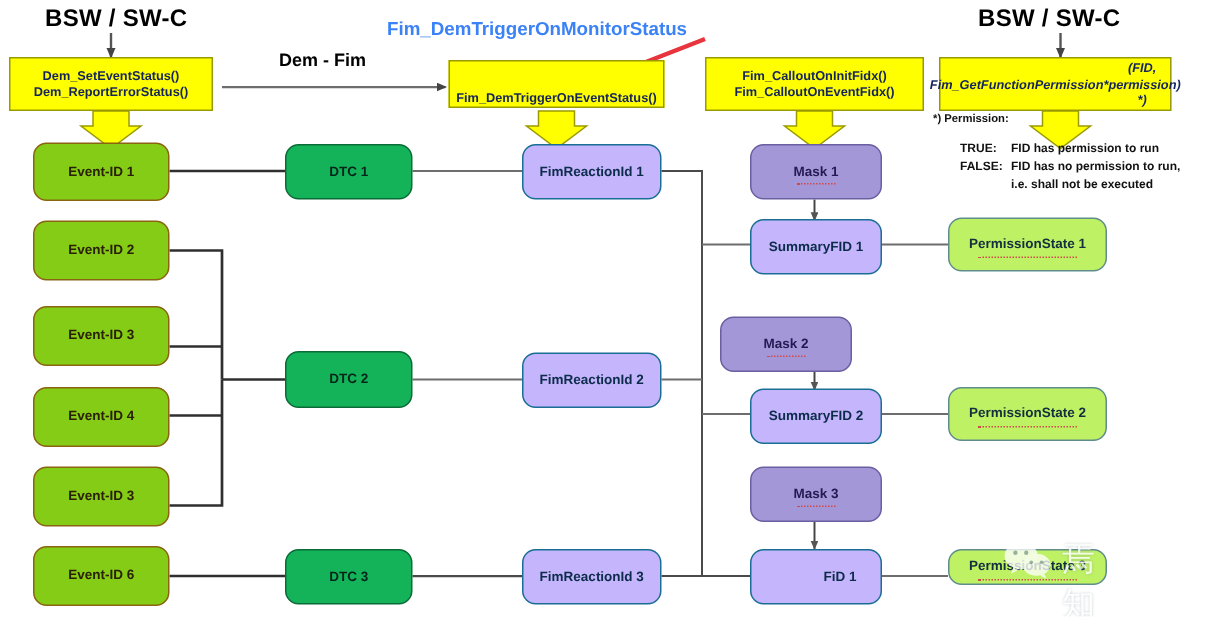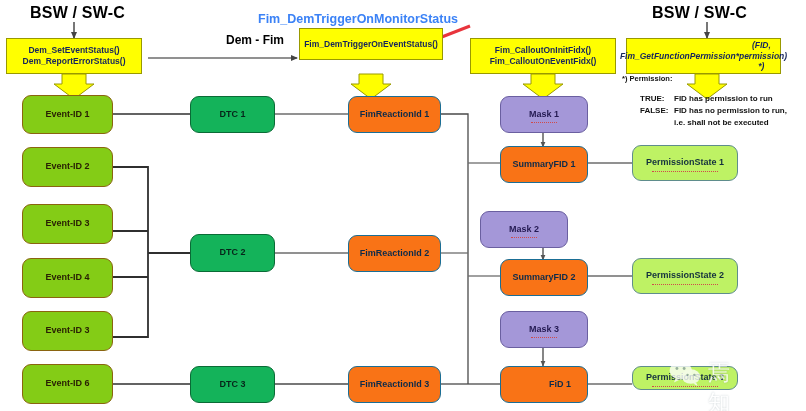--- a/index.html
+++ b/index.html
@@ -11,21 +11,21 @@
   .node{position:absolute;box-sizing:border-box;display:flex;
         align-items:center;justify-content:center;text-align:center;
         border-radius:9px;border:1px solid #6a6a6a;
         font-size:9px;font-weight:bold;color:#13306b;line-height:1.25;
         z-index:3;}
 
   .yellow{background:#ffff00;border:1px solid #999900;color:#15255c;
           border-radius:0;font-size:8.5px;}
   .orange{background:#84cc16;border:1px solid #8a6410;color:#2a2104;}
   .green{background:#14b35a;border:1px solid #0a6b36;color:#06251a;}
-  .blue{background:#f97316;border:1px solid #1a6e95;color:#0d2b4a;}
+  .blue{background:#c4b5fd;border:1px solid #1a6e95;color:#0d2b4a;}
   .purple{background:#a497d8;border:1px solid #6a5fa0;color:#241a52;}
   .teal{background:#bef264;border:1px solid #5f8d8c;color:#14303e;}
 
   .hdr{position:absolute;font-size:16px;font-weight:bold;color:#000;
        letter-spacing:.2px;z-index:4;}
   .redlbl{position:absolute;font-size:12.5px;font-weight:bold;
           color:#3b82f6;z-index:5;white-space:nowrap;}
   .demfim{position:absolute;font-size:12px;font-weight:bold;color:#000;z-index:4;}
 
   .note{position:absolute;z-index:4;font-size:8px;font-weight:bold;color:#111;
@@ -98,30 +98,30 @@
     <path d="M543,348 L543,366" stroke="#444" stroke-width="1.3" fill="none" marker-end="url(#ahg)"></path>
 
     <path d="M588,163 L632,163" stroke="#6d6d6d" stroke-width="1.3" fill="none"></path>
     <path d="M588,276 L632,276" stroke="#6d6d6d" stroke-width="1.3" fill="none"></path>
     <path d="M588,384 L632,384" stroke="#6d6d6d" stroke-width="1.3" fill="none"></path>
   </svg>
 
   <div class="hdr" style="left:30px;top:4px;">BSW / SW-C</div>
   <div class="hdr" style="left:652px;top:4px;">BSW / SW-C</div>
 
-  <div class="demfim" style="left:186px;top:33px;margin-left:40px;">Dem - Fim</div>
+  <div class="demfim" style="left:186px;top:33px;">Dem - Fim</div>
 
   <div class="redlbl" style="left:258px;top:12px;">Fim_DemTriggerOnMonitorStatus</div>
 
   <div class="node yellow" style="left:6px;top:38px;width:136px;height:36px;flex-direction:column;">
     <span>Dem_SetEventStatus()</span>
     <span>Dem_ReportErrorStatus()</span>
   </div>
 
-  <div class="node yellow" style="left:299px;top:28px;width:144px;height:32px;">
+  <div class="node yellow" style="left:299px;top:40px;width:144px;height:32px;align-items:flex-end;">
     <span>Fim_DemTriggerOnEventStatus()</span>
   </div>
 
   <div class="node yellow" style="left:470px;top:38px;width:146px;height:36px;flex-direction:column;">
     <span>Fim_CalloutOnInitFidx()</span>
     <span>Fim_CalloutOnEventFidx()</span>
   </div>
 
   <div class="node yellow" style="left:626px;top:38px;width:155px;height:36px;flex-direction:row;font-style:italic;">
     <span>Fim_GetFunctionPermission</span>

